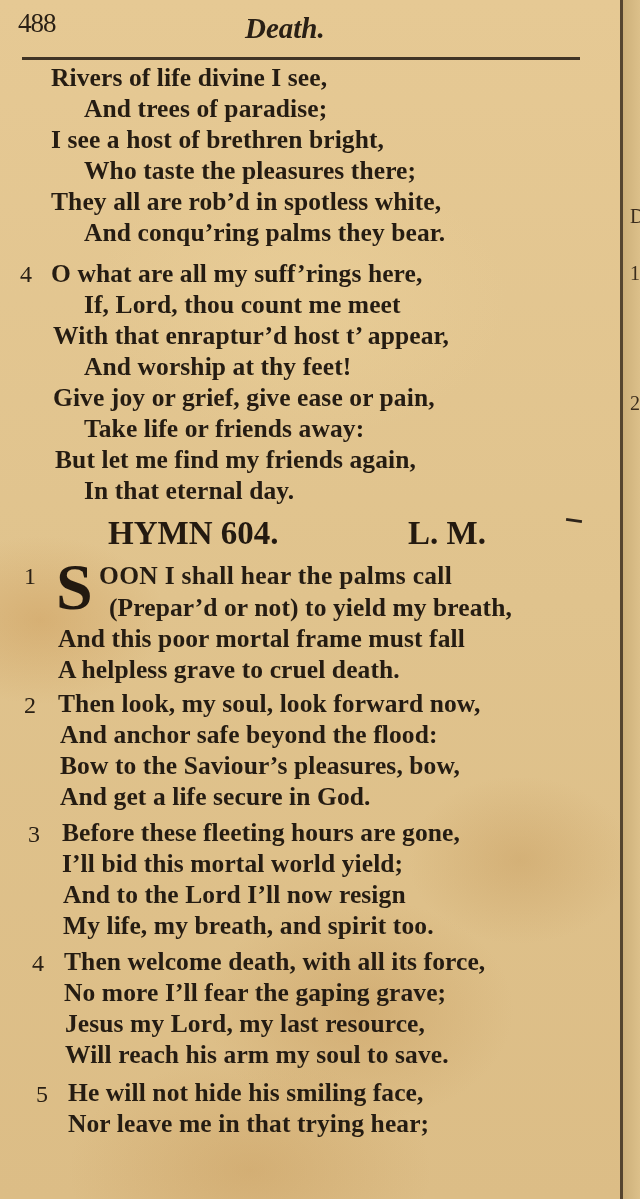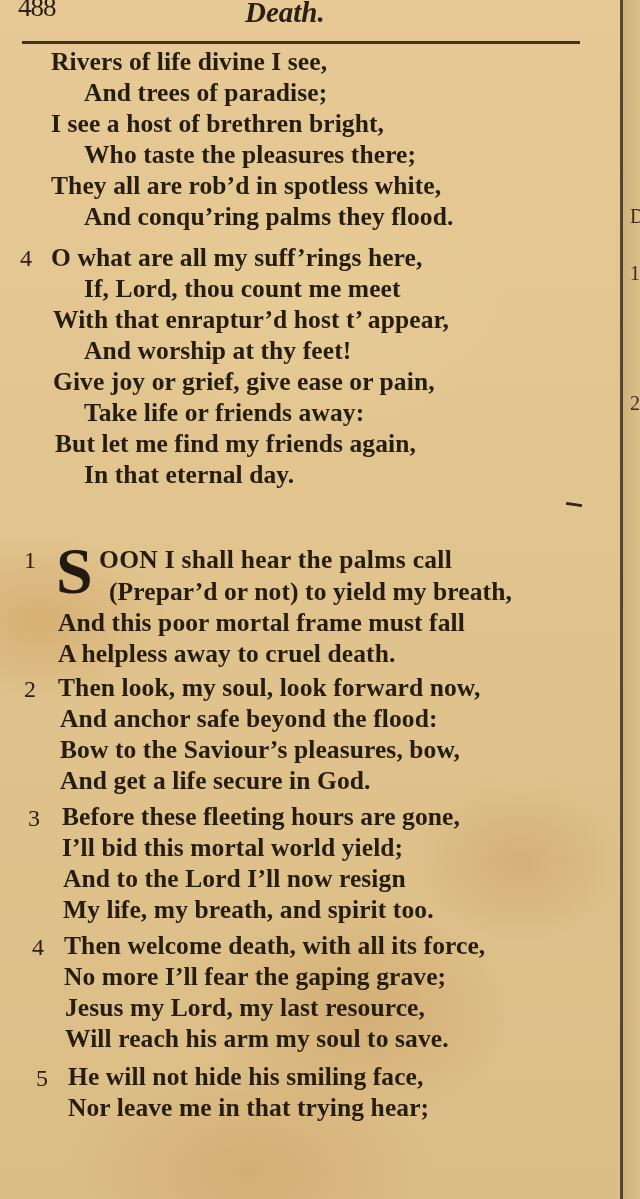--- a/index.html
+++ b/index.html
@@ -18,21 +18,21 @@
         radial-gradient(ellipse 260px 160px at 250px 1170px, rgba(190,140,75,0.30), rgba(0,0,0,0) 70%),
         radial-gradient(ellipse 160px 120px at 520px 860px, rgba(185,135,70,0.28), rgba(0,0,0,0) 70%),
         radial-gradient(ellipse 300px 200px at 300px 300px, rgba(240,215,160,0.35), rgba(0,0,0,0) 70%),
         linear-gradient(180deg, #e6c994 0%, #e0c38d 50%, #dcbd86 100%);
       font-family: "DejaVu Serif", "Liberation Serif", serif;
       color: #231a10;
     }
     .page {
       position: absolute;
       left: 0;
-      top: 0;
+      top: 16px;
       width: 612px;
       height: 1016px;
     }
     .page-number {
       position: absolute;
       left: 18px;
       top: -8px;
       font-size: 27px;
       font-family: "Liberation Serif", serif;
       letter-spacing: -1px;
@@ -142,44 +142,48 @@
   <div class="page-number">488</div>
   <div class="running-title">Death.</div>
   <div class="header-rule"></div>
 
   <div>
     <div class="line indent-1" style="top:47px">Rivers of life divine I see,</div>
     <div class="line indent-2" style="top:78px">And trees of paradise;</div>
     <div class="line indent-1" style="top:109px">I see a host of brethren bright,</div>
     <div class="line indent-2" style="top:140px">Who taste the pleasures there;</div>
     <div class="line indent-1" style="top:171px">They all are rob’d in spotless white,</div>
-    <div class="line indent-2" style="top:202px">And conqu’ring palms they flood.</div>
+    <div class="line indent-2" style="top:202px">And conqu’ring palms they bear.</div>
   </div>
 
   <div>
     <div class="verse-num" style="left:20px; top:245px">4</div>
     <div class="line indent-1" style="top:243px">O what are all my suff’rings here,</div>
     <div class="line indent-2" style="top:274px">If, Lord, thou count me meet</div>
     <div class="line" style="left:53px; top:305px">With that enraptur’d host t’ appear,</div>
     <div class="line indent-2" style="top:336px">And worship at thy feet!</div>
     <div class="line" style="left:53px; top:367px">Give joy or grief, give ease or pain,</div>
     <div class="line indent-2" style="top:398px">Take life or friends away:</div>
     <div class="line" style="left:55px; top:429px">But let me find my friends again,</div>
     <div class="line indent-2" style="top:460px">In that eternal day.</div>
   </div>
 
+  <div class="hymn-heading">
+    <span>HYMN 604.</span>
+    <span class="meter">L. M.</span>
+  </div>
   <div class="stray-mark"></div>
 
   <div>
     <div class="verse-num" style="left:24px; top:547px">1</div>
     <div class="drop-cap">S</div>
     <div class="line" style="left:99px; top:545px; letter-spacing:0.3px">OON I shall hear the palms call</div>
     <div class="line" style="left:109px; top:577px">(Prepar’d or not) to yield my breath,</div>
     <div class="line" style="left:58px; top:608px">And this poor mortal frame must fall</div>
-    <div class="line" style="left:58px; top:639px">A helpless away to cruel death.</div>
+    <div class="line" style="left:58px; top:639px">A helpless grave to cruel death.</div>
   </div>
 
   <div>
     <div class="verse-num" style="left:24px; top:676px">2</div>
     <div class="line" style="left:58px; top:673px">Then look, my soul, look forward now,</div>
     <div class="line" style="left:60px; top:704px">And anchor safe beyond the flood:</div>
     <div class="line" style="left:60px; top:735px">Bow to the Saviour’s pleasures, bow,</div>
     <div class="line" style="left:60px; top:766px">And get a life secure in God.</div>
   </div>
 

